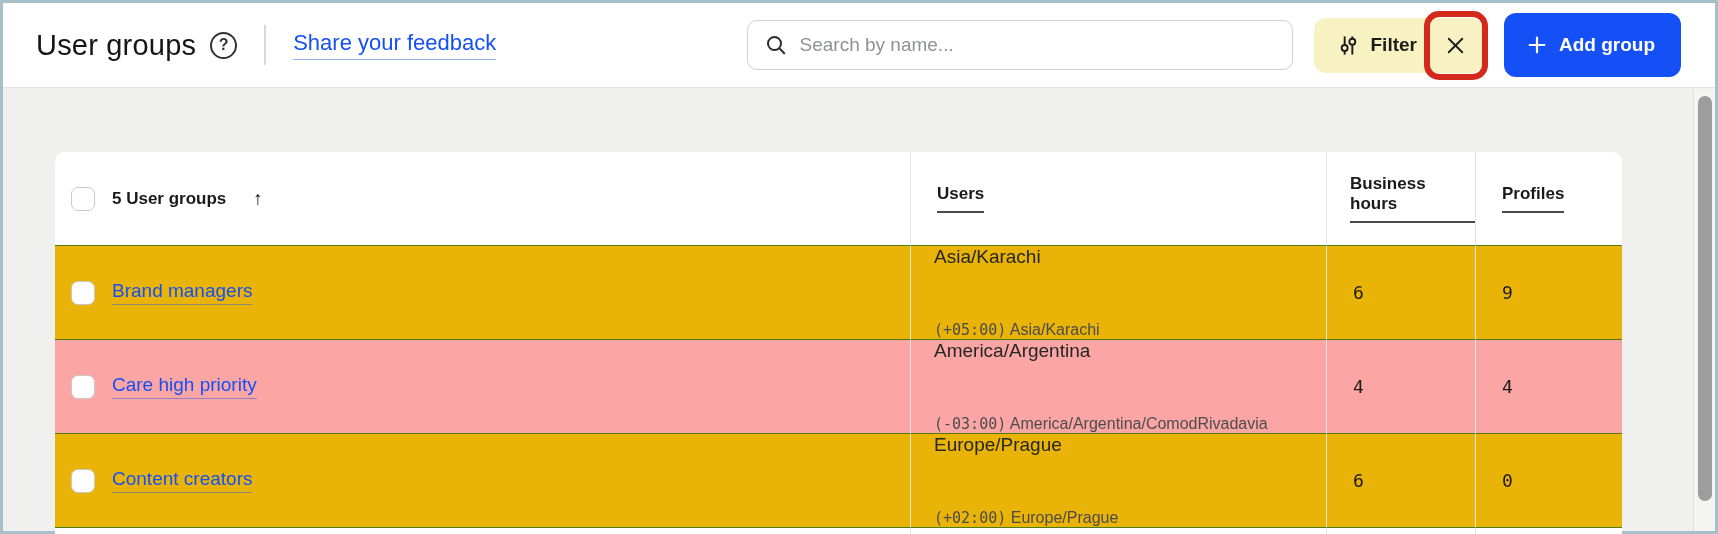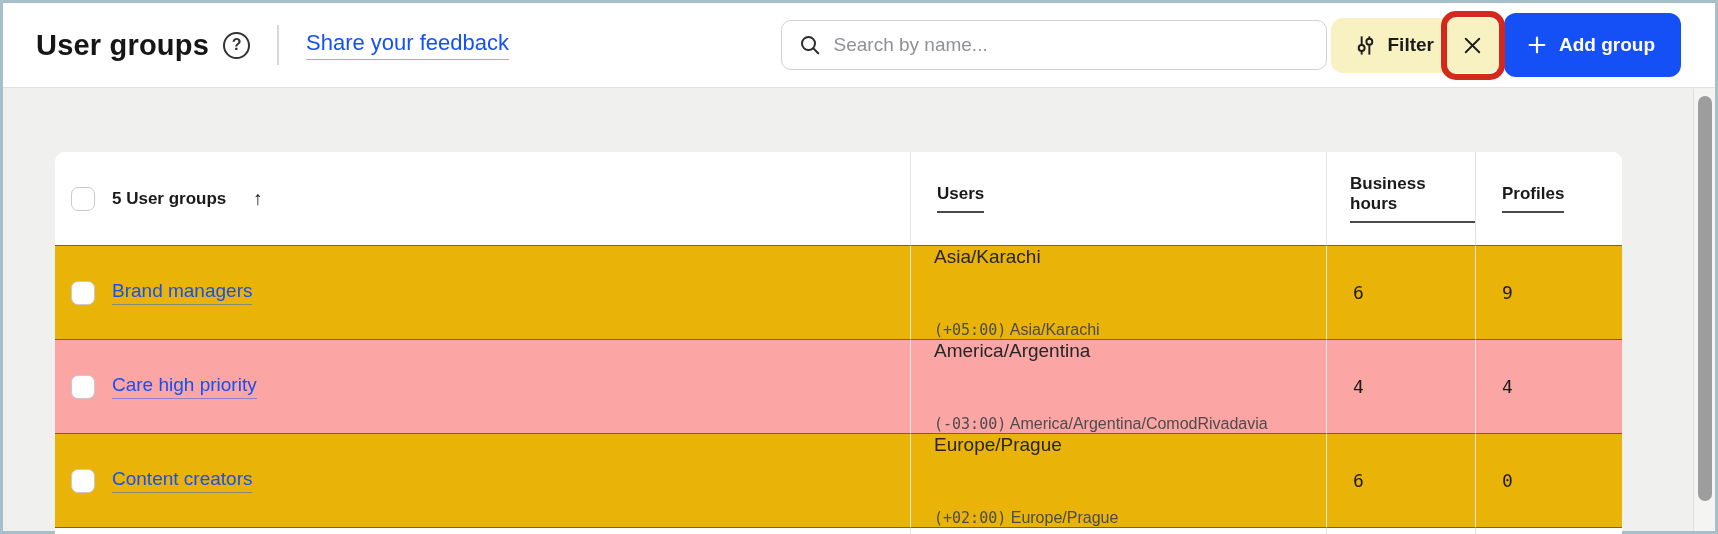--- a/index.html
+++ b/index.html
@@ -3,28 +3,28 @@
 <meta charset="utf-8">
 <style>
   * { margin:0; padding:0; box-sizing:border-box; }
   html,body { width:1718px; height:534px; overflow:hidden; background:#fff;
               font-family:"Liberation Sans","DejaVu Sans",sans-serif; }
   .frame { width:1718px; height:534px; border:3px solid #a7bfc9; display:flex; flex-direction:column; background:#f0f0ee; }
 
   
   .topbar { height:85px; flex:0 0 85px; background:#fff; border-bottom:1px solid #dfe2e4;
             display:flex; align-items:center; padding:0 34px 0 33px; }
-  .title { font-size:29px; font-weight:700; color:#161616; letter-spacing:.2px; }
+  .title { font-size:29px; font-weight:400; color:#161616; letter-spacing:.2px; }
   .help { width:27px; height:27px; border:2px solid #333; border-radius:50%; margin-left:14px;
           display:flex; align-items:center; justify-content:center;
           font-size:16px; font-weight:700; color:#333; cursor:pointer; }
   .vdiv { width:2px; height:40px; background:#d8d8d8; margin:0 27px; }
   .feedback { font-size:22px; color:#1450f5; text-decoration:none; cursor:pointer;
               border-bottom:1.5px solid rgba(20,80,245,.45); padding-bottom:3px; }
-  .right { margin-left:auto; display:flex; align-items:center; gap:4px; }
+  .right { margin-left:auto; display:flex; align-items:center; gap:21px; }
 
   .search { width:546px; height:50px; border:1px solid #cfd2d4; border-radius:10px; background:#fff;
             display:flex; align-items:center; padding:0 14px 0 16px; gap:12px; }
   .search svg { flex:0 0 auto; }
   .search input { border:none; outline:none; flex:1; font-size:19px; color:#222;
                   font-family:"Liberation Sans","DejaVu Sans",sans-serif; background:transparent; }
   .search input::placeholder { color:#8f9194; }
 
   .filterwrap { position:relative; }
   .pill { height:55px; background:#f8f2c3; border-radius:12px; display:flex; align-items:stretch; }

